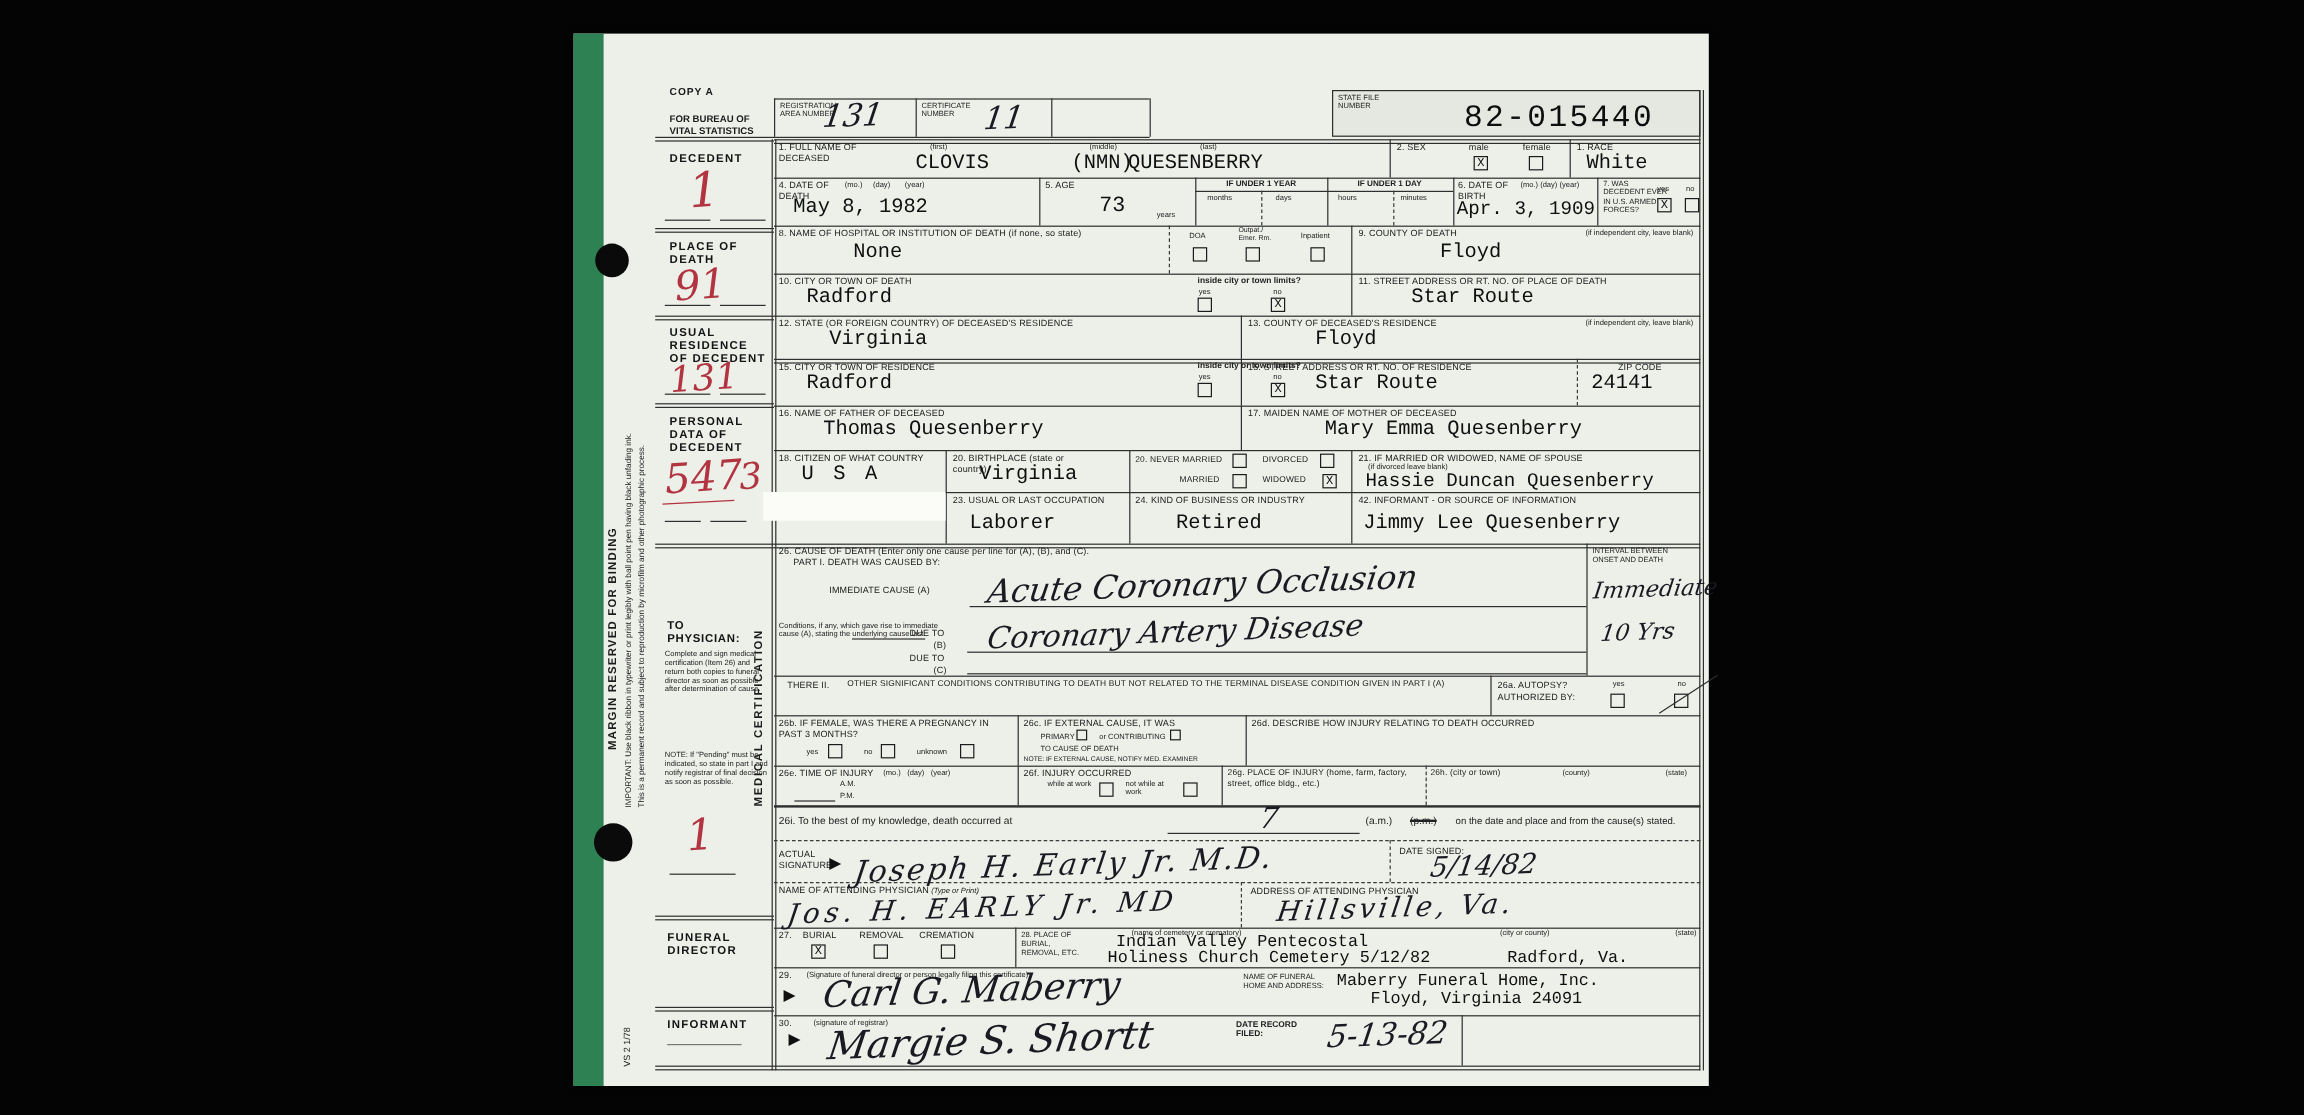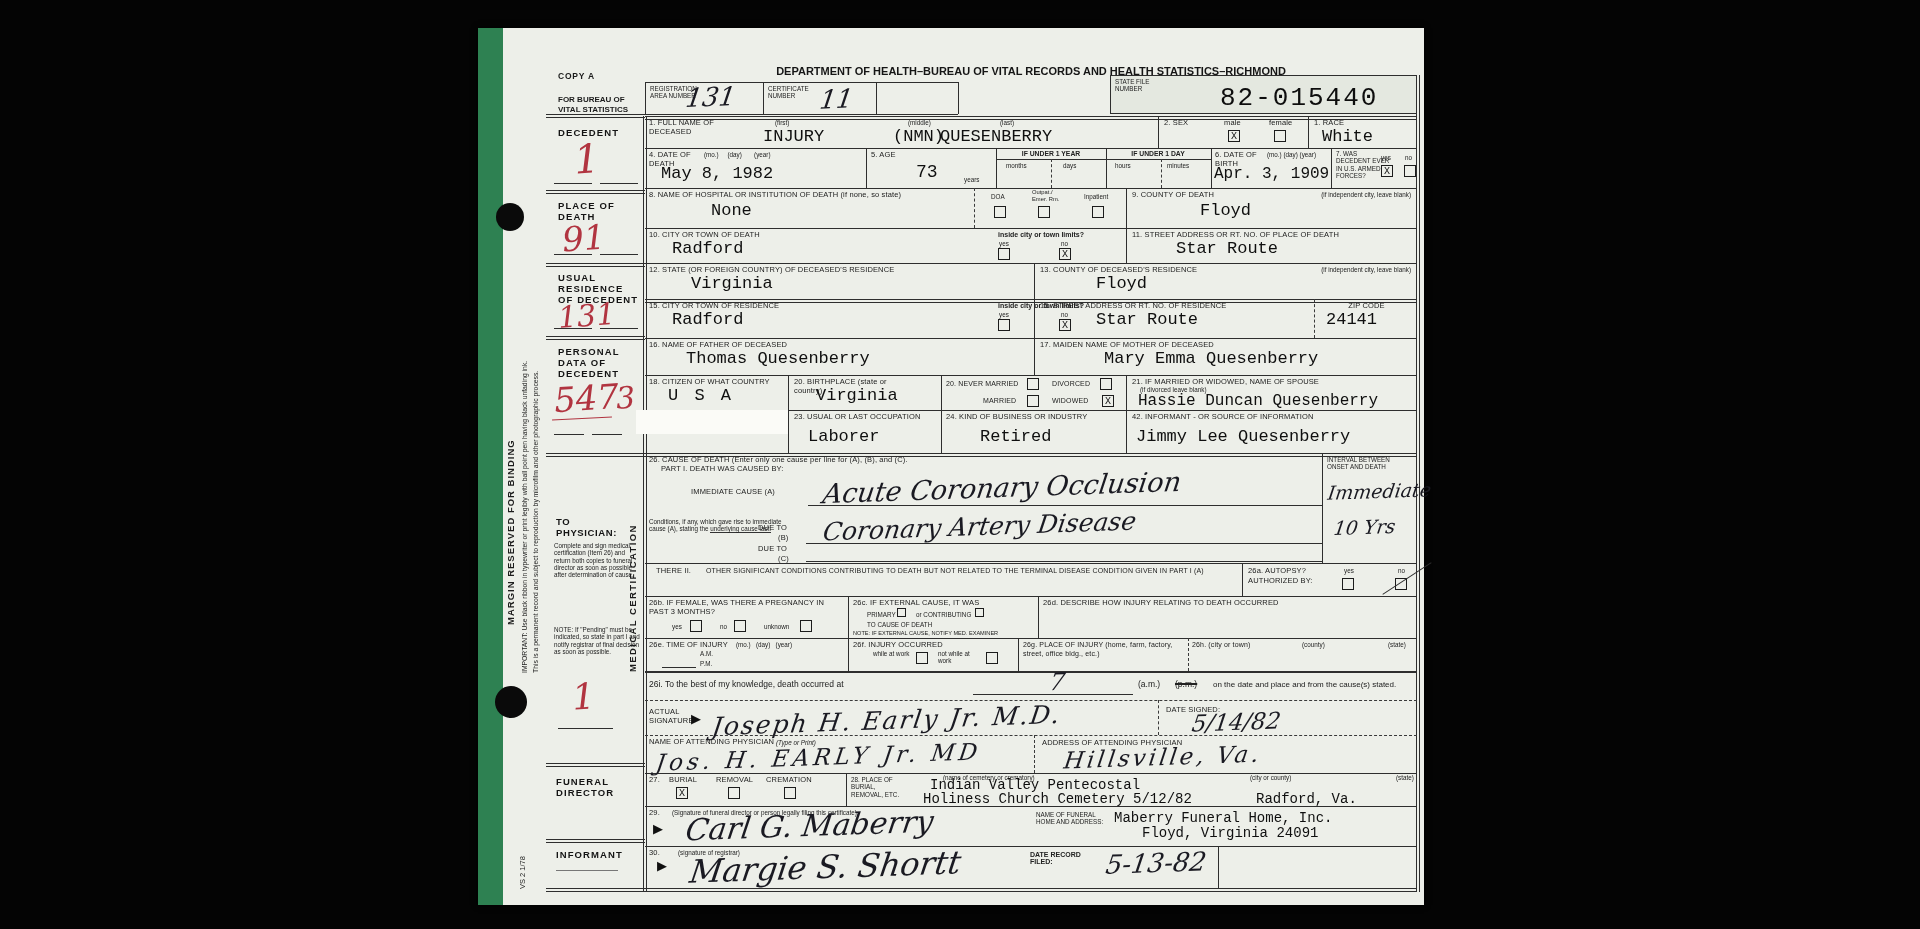--- a/index.html
+++ b/index.html
@@ -73,21 +73,20 @@
   <div class="a l6" style="left:76px;top:598px;width:88px">NOTE: If "Pending" must be indicated, so state in part I and notify registrar of final decision as soon as possible.</div>
   <div class="a red" style="left:94px;top:648px;font-size:36px">1</div>
   <i class="hl" style="left:80px;top:700px;width:55px"></i>
   <i class="dbl" style="left:68px;top:735px;width:99px"></i>
   <div class="a sb" style="left:78px;top:748px;width:72px">FUNERAL DIRECTOR</div>
   <i class="dbl" style="left:68px;top:811px;width:99px"></i>
   <div class="a sb" style="left:78px;top:821px">INFORMANT</div>
   <i class="hl" style="left:78px;top:842px;width:62px;border-color:#777"></i>
   <div class="a vt" style="left:149px;top:466px;height:178px;width:16px;font-weight:bold;font-size:9.5px;letter-spacing:1.4px">MEDICAL CERTIFICATION</div>
 
-  <div class="a ctr" style="left:167px;top:37px;width:772px;font-size:11px;font-weight:bold;color:#151515">DEPARTMENT OF HEALTH–BUREAU OF VITAL RECORDS AND HEALTH STATISTICS–RICHMOND</div>
 
   <i class="hl" style="left:167px;top:54px;width:313px"></i>
   <i class="hl" style="left:167px;top:86px;width:313px"></i>
   <i class="vl" style="left:167px;top:54px;height:32px"></i>
   <i class="vl" style="left:285px;top:54px;height:32px"></i>
   <i class="vl" style="left:398px;top:54px;height:32px"></i>
   <i class="vl" style="left:480px;top:54px;height:32px"></i>
   <div class="a l6" style="left:172px;top:57px;width:55px">REGISTRATION AREA NUMBER</div>
   <div class="a hw" style="left:208px;top:54px;font-size:26px">131</div>
   <div class="a l6" style="left:290px;top:57px;width:50px">CERTIFICATE NUMBER</div>
@@ -118,21 +117,21 @@
   <i class="hl" style="left:167px;top:778px;width:772px"></i>
   <i class="hl" style="left:167px;top:818px;width:772px"></i>
   <i class="dbl" style="left:68px;top:860px;width:871px"></i>
 
   <i class="vl" style="left:680px;top:88px;height:32px"></i>
   <i class="vl" style="left:830px;top:88px;height:32px"></i>
   <div class="a lbl" style="left:171px;top:91px;width:85px">1. FULL NAME OF DECEASED</div>
   <div class="a l6" style="left:297px;top:91px">(first)</div>
   <div class="a l6" style="left:430px;top:91px">(middle)</div>
   <div class="a l6" style="left:522px;top:91px">(last)</div>
-  <div class="a tw" style="left:285px;top:100px">INJURY</div>
+  <div class="a tw" style="left:285px;top:100px">CLOVIS</div>
   <div class="a tw" style="left:415px;top:100px">(NMN)</div>
   <div class="a tw" style="left:462px;top:100px">QUESENBERRY</div>
   <div class="a lbl" style="left:686px;top:91px">2. SEX</div>
   <div class="a lbl" style="left:746px;top:91px">male</div>
   <div class="a lbl" style="left:791px;top:91px">female</div>
   <span class="cb" style="left:750px;top:102px">X</span>
   <span class="cb" style="left:796px;top:102px"></span>
   <div class="a lbl" style="left:836px;top:91px">1. RACE</div>
   <div class="a tw" style="left:844px;top:100px">White</div>
 

